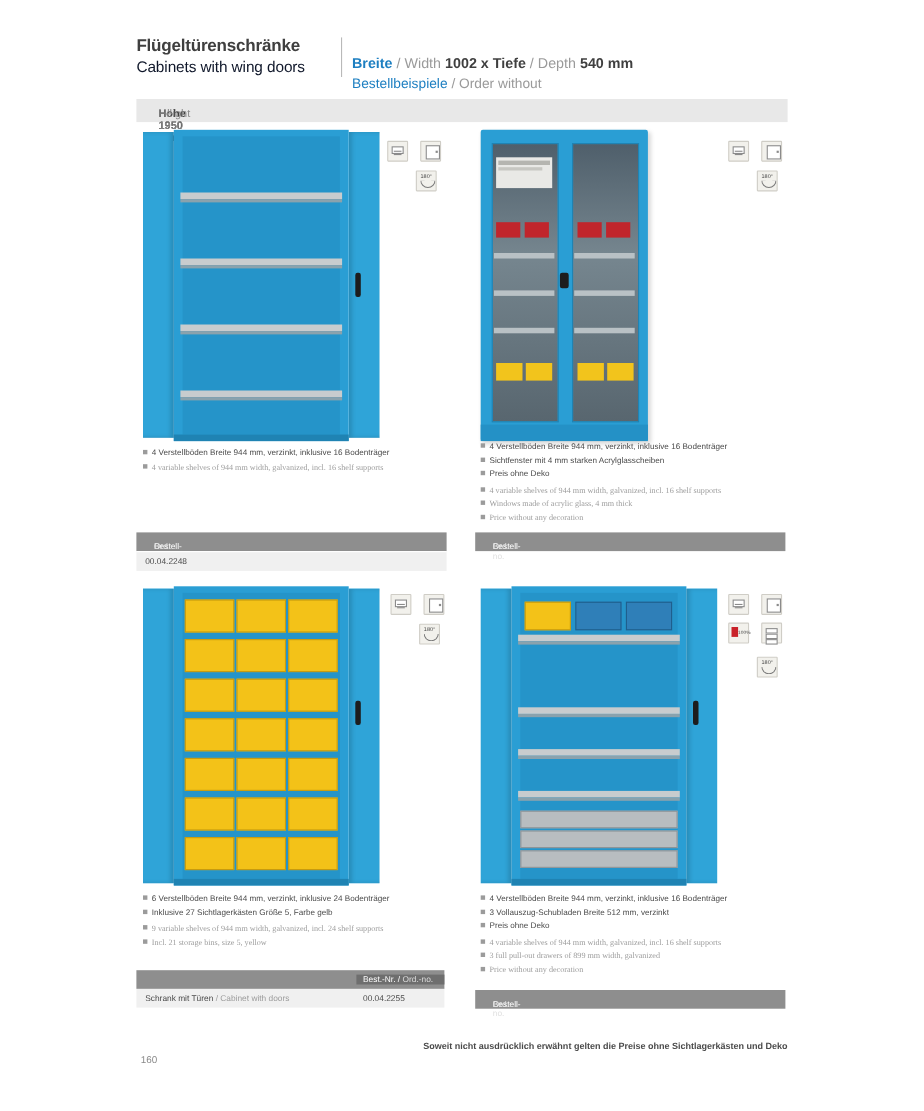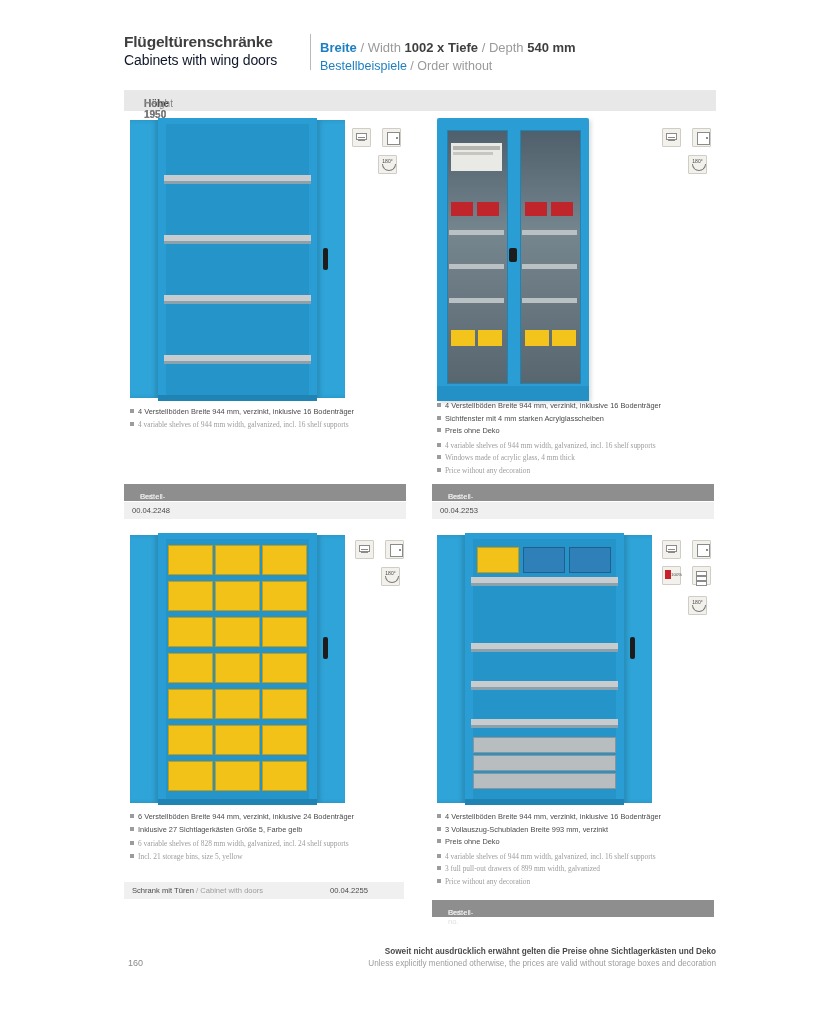--- a/index.html
+++ b/index.html
@@ -26,21 +26,21 @@
     font-size:15.5px;font-weight:bold;color:#3f3f3f;letter-spacing:-0.2px;
     line-height:19px;
   }
   .title-en{
     font-size:14px;color:#0f172a;line-height:19px;letter-spacing:-0.1px;
   }
   .hdr-divider{
     position:absolute;left:186px;top:2px;width:1px;height:36px;background:#b9b9b9;
   }
   .header-right{
-    position:absolute;left:196px;top:6px;
+    position:absolute;left:196px;top:16px;
     font-size:13px;line-height:19px;
   }
   .hr-line1 .b{color:#1d7fc1;font-weight:bold;}
   .hr-line1 .g{color:#9a9a9a;}
   .hr-line1 .k{color:#3f3f3f;font-weight:bold;}
   .hr-line2{color:#1d7fc1;font-size:12.5px;}
   .hr-line2 .g{color:#9a9a9a;}
 
   
   .heightbar{
@@ -260,23 +260,20 @@
     <div style="margin-top:2px;"><span class="sq"></span><span class="en-txt">4 variable shelves of 944 mm width, galvanized, incl. 16 shelf supports</span></div>
     <div><span class="sq"></span><span class="en-txt">Windows made of acrylic glass, 4 mm thick</span></div>
     <div><span class="sq"></span><span class="en-txt">Price without any decoration</span></div>
   </div>
 
   <div class="ordbar" style="left:432px;top:484px;width:282px;">
     <span>
       <span class="l">Bestell-Nummer /</span>
       <span class="r">Ord.-no.</span>
     </span>
-  </div>
-  <div class="ordval" style="left:432px;top:501px;width:282px;">
-    <span>00.04.2253</span>
   </div>
 
   <div class="cab" style="left:130px;top:533px;width:215px;height:272px;">
     <div style="position:absolute;left:0;top:2px;width:28px;height:268px;background:#2fa4d8;box-shadow:inset -3px 0 4px rgba(0,0,0,.15);"></div>
     <div style="position:absolute;left:187px;top:2px;width:28px;height:268px;background:#2fa4d8;box-shadow:inset 3px 0 4px rgba(0,0,0,.15);"></div>
     <div style="position:absolute;left:28px;top:0;width:159px;height:272px;background:#2a9ed4;"></div>
     <div style="position:absolute;left:36px;top:6px;width:143px;height:260px;background:#2594c9;"></div>
 
     <div style="position:absolute;left:38px;top:12px;width:139px;height:254px;">
       <div style="position:absolute;left:0;top:0;width:45px;height:30px;background:#f3c218;border:1px solid #c79b0e;box-sizing:border-box;"></div>
@@ -310,25 +307,35 @@
     <span class="icobox" style="margin-left:7px;"><span class="ico-door"></span></span>
     <div class="ico-180" style="margin-top:8px;margin-left:26px;">
       <span class="t">180°</span>
       <span class="arc"></span>
     </div>
   </div>
 
   <div class="speclist" style="left:130px;top:811px;">
     <div><span class="sq"></span><span class="de-txt">6 Verstellböden Breite 944 mm, verzinkt, inklusive 24 Bodenträger</span></div>
     <div><span class="sq"></span><span class="de-txt">Inklusive 27 Sichtlagerkästen Größe 5, Farbe gelb</span></div>
-    <div style="margin-top:2px;"><span class="sq"></span><span class="en-txt">6 variable shelves of 828 mm width, galvanized, incl. 24 shelf supports</span></div>
+    <div style="margin-top:2px;"><span class="sq"></span><span class="en-txt">9 variable shelves of 944 mm width, galvanized, incl. 24 shelf supports</span></div>
     <div><span class="sq"></span><span class="en-txt">Incl. 21 storage bins, size 5, yellow</span></div>
   </div>
 
   <div class="tbl" style="left:124px;top:882px;">
+    <div class="row head">
+      <div class="c1">
+        <span class="de"></span>
+        <span class="en"></span>
+      </div>
+      <div class="c2">
+        <span class="de">Best.-Nr. /</span>
+        <span class="en">Ord.-no.</span>
+      </div>
+    </div>
     <div class="row r1">
       <div class="c1">
         <span class="de">Schrank mit Türen</span>
         <span class="en">/ Cabinet with doors</span>
       </div>
       <div class="c2 de">00.04.2255</div>
     </div>
   </div>
 
   <div class="cab" style="left:437px;top:533px;width:215px;height:272px;">
@@ -373,33 +380,32 @@
       </span>
     </div>
     <div class="ico-180" style="margin-top:7px;margin-left:26px;">
       <span class="t">180°</span>
       <span class="arc"></span>
     </div>
   </div>
 
   <div class="speclist" style="left:437px;top:811px;">
     <div><span class="sq"></span><span class="de-txt">4 Verstellböden Breite 944 mm, verzinkt, inklusive 16 Bodenträger</span></div>
-    <div><span class="sq"></span><span class="de-txt">3 Vollauszug-Schubladen Breite 993 mm, verzinkt</span></div>
+    <div><span class="sq"></span><span class="de-txt">3 Vollauszug-Schubladen Breite 512 mm, verzinkt</span></div>
     <div><span class="sq"></span><span class="de-txt">Preis ohne Deko</span></div>
     <div style="margin-top:2px;"><span class="sq"></span><span class="en-txt">4 variable shelves of 944 mm width, galvanized, incl. 16 shelf supports</span></div>
     <div><span class="sq"></span><span class="en-txt">3 full pull-out drawers of 899 mm width, galvanized</span></div>
     <div><span class="sq"></span><span class="en-txt">Price without any decoration</span></div>
   </div>
 
   <div class="ordbar" style="left:432px;top:900px;width:282px;">
     <span>
       <span class="l">Bestell-Nummer /</span>
       <span class="r">Ord.-no.</span>
     </span>
   </div>
 
   <div class="pagenum">160</div>
   <div class="footnote">
     <div class="de">Soweit nicht ausdrücklich erwähnt gelten die Preise ohne Sichtlagerkästen und Deko</div>
-    <div class="en">Unless explicitly mentioned otherwise, the prices are valid without storage boxes and decoration</div>
   </div>
 
 </div>
 
 </body></html>

